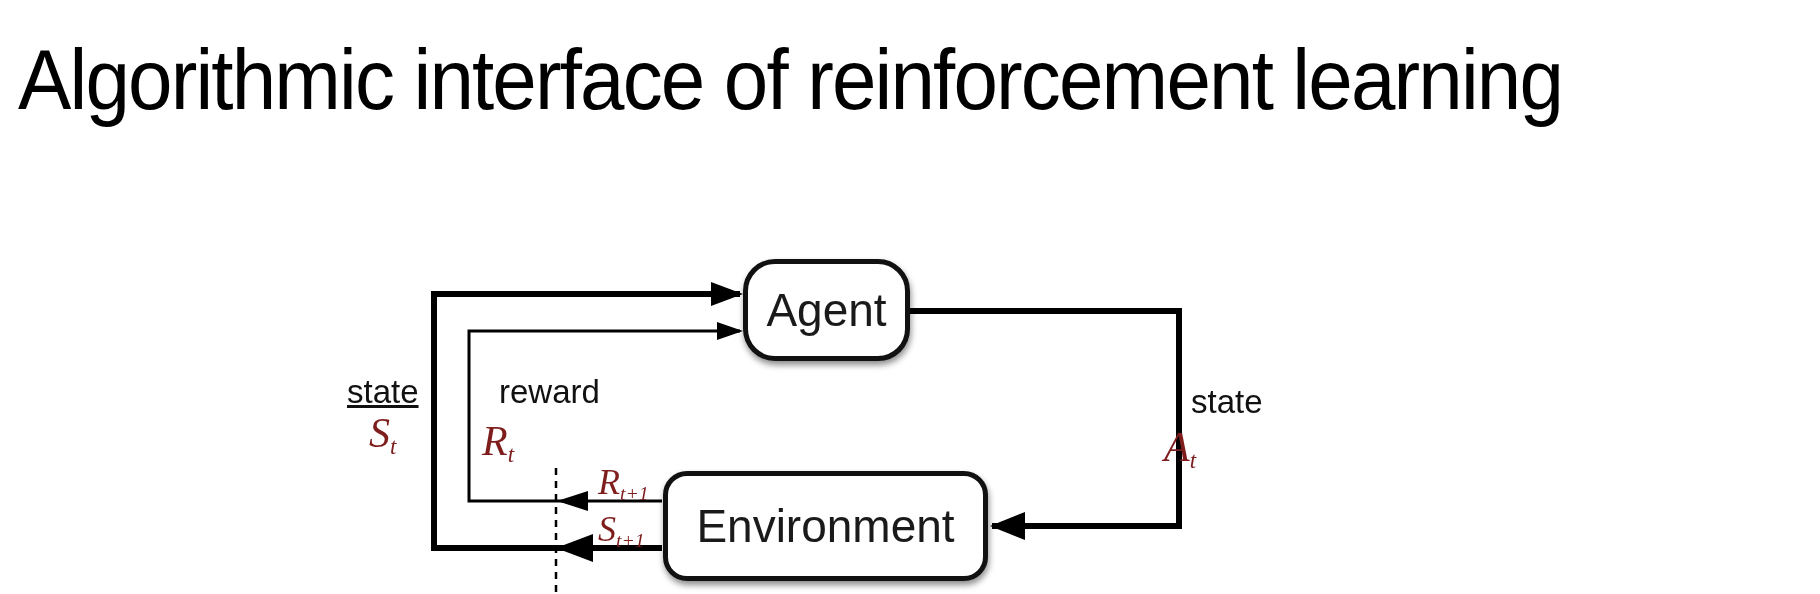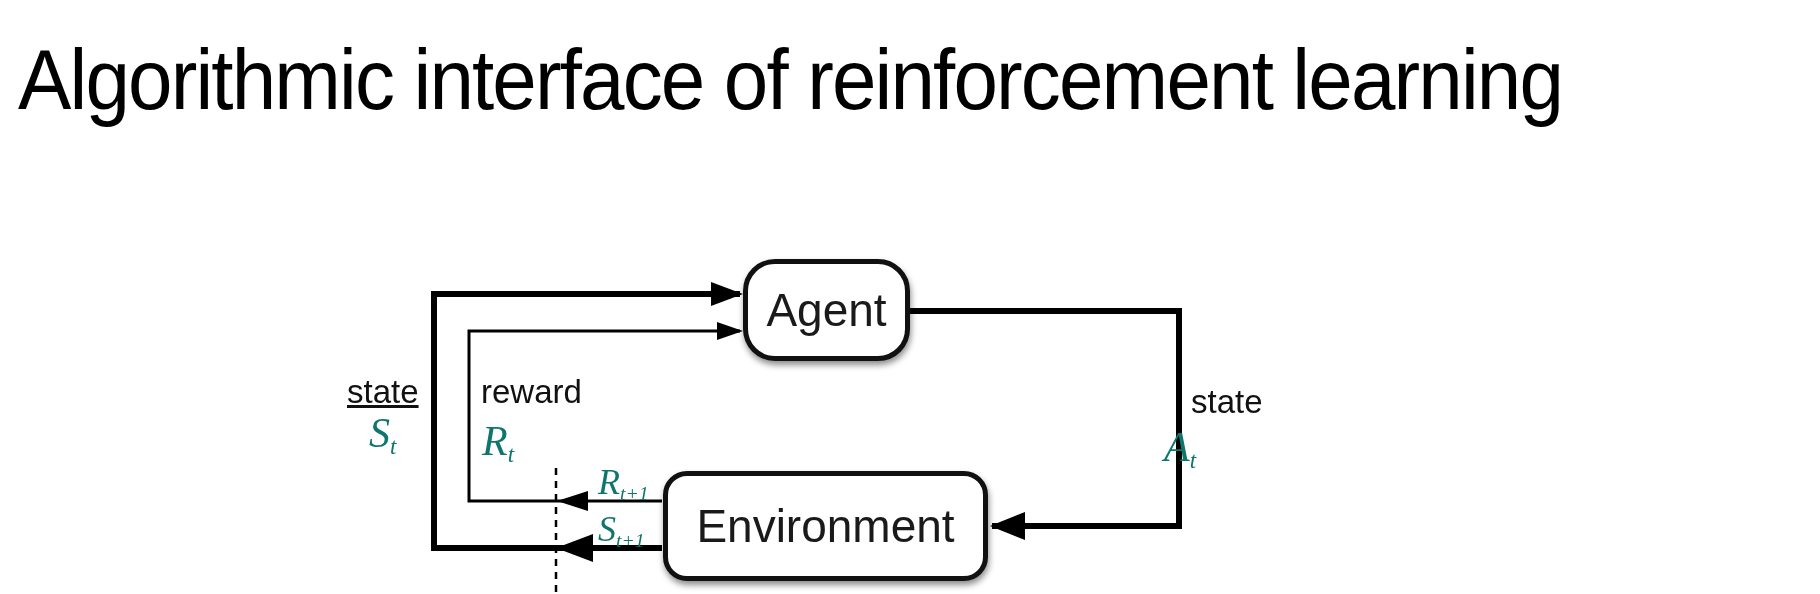--- a/index.html
+++ b/index.html
@@ -59,34 +59,34 @@
     position: absolute;
     font-size: 33px;
     color: #111111;
     white-space: nowrap;
   }
   .math-label {
     position: absolute;
     font-family: "Liberation Serif", serif;
     font-style: italic;
     font-size: 42px;
-    color: #0f766e;
+    color: #7f1d1d;
     white-space: nowrap;
     line-height: 1;
   }
   .math-label sub {
     font-size: 0.55em;
     font-style: italic;
     vertical-align: -0.3em;
     letter-spacing: 0;
   }
   .math-small { font-size: 36px; }
   .lbl-state  { left: 347px; top: 357px; text-decoration: underline; }
   .sym-state  { left: 369px; top: 396px; }
-  .lbl-reward { left: 481px; top: 357px; }
+  .lbl-reward { left: 499px; top: 357px; }
   .sym-reward { left: 482px; top: 404px; }
   .lbl-action { left: 1191px; top: 367px; }
   .sym-action { left: 1164px; top: 410px; }
   .sym-next-reward { left: 598px; top: 448px; }
   .sym-next-state  { left: 598px; top: 495px; font-family: Liberation Serif, serif; }
 </style>
 </head>
 <body>
 
 <div class="slide">

